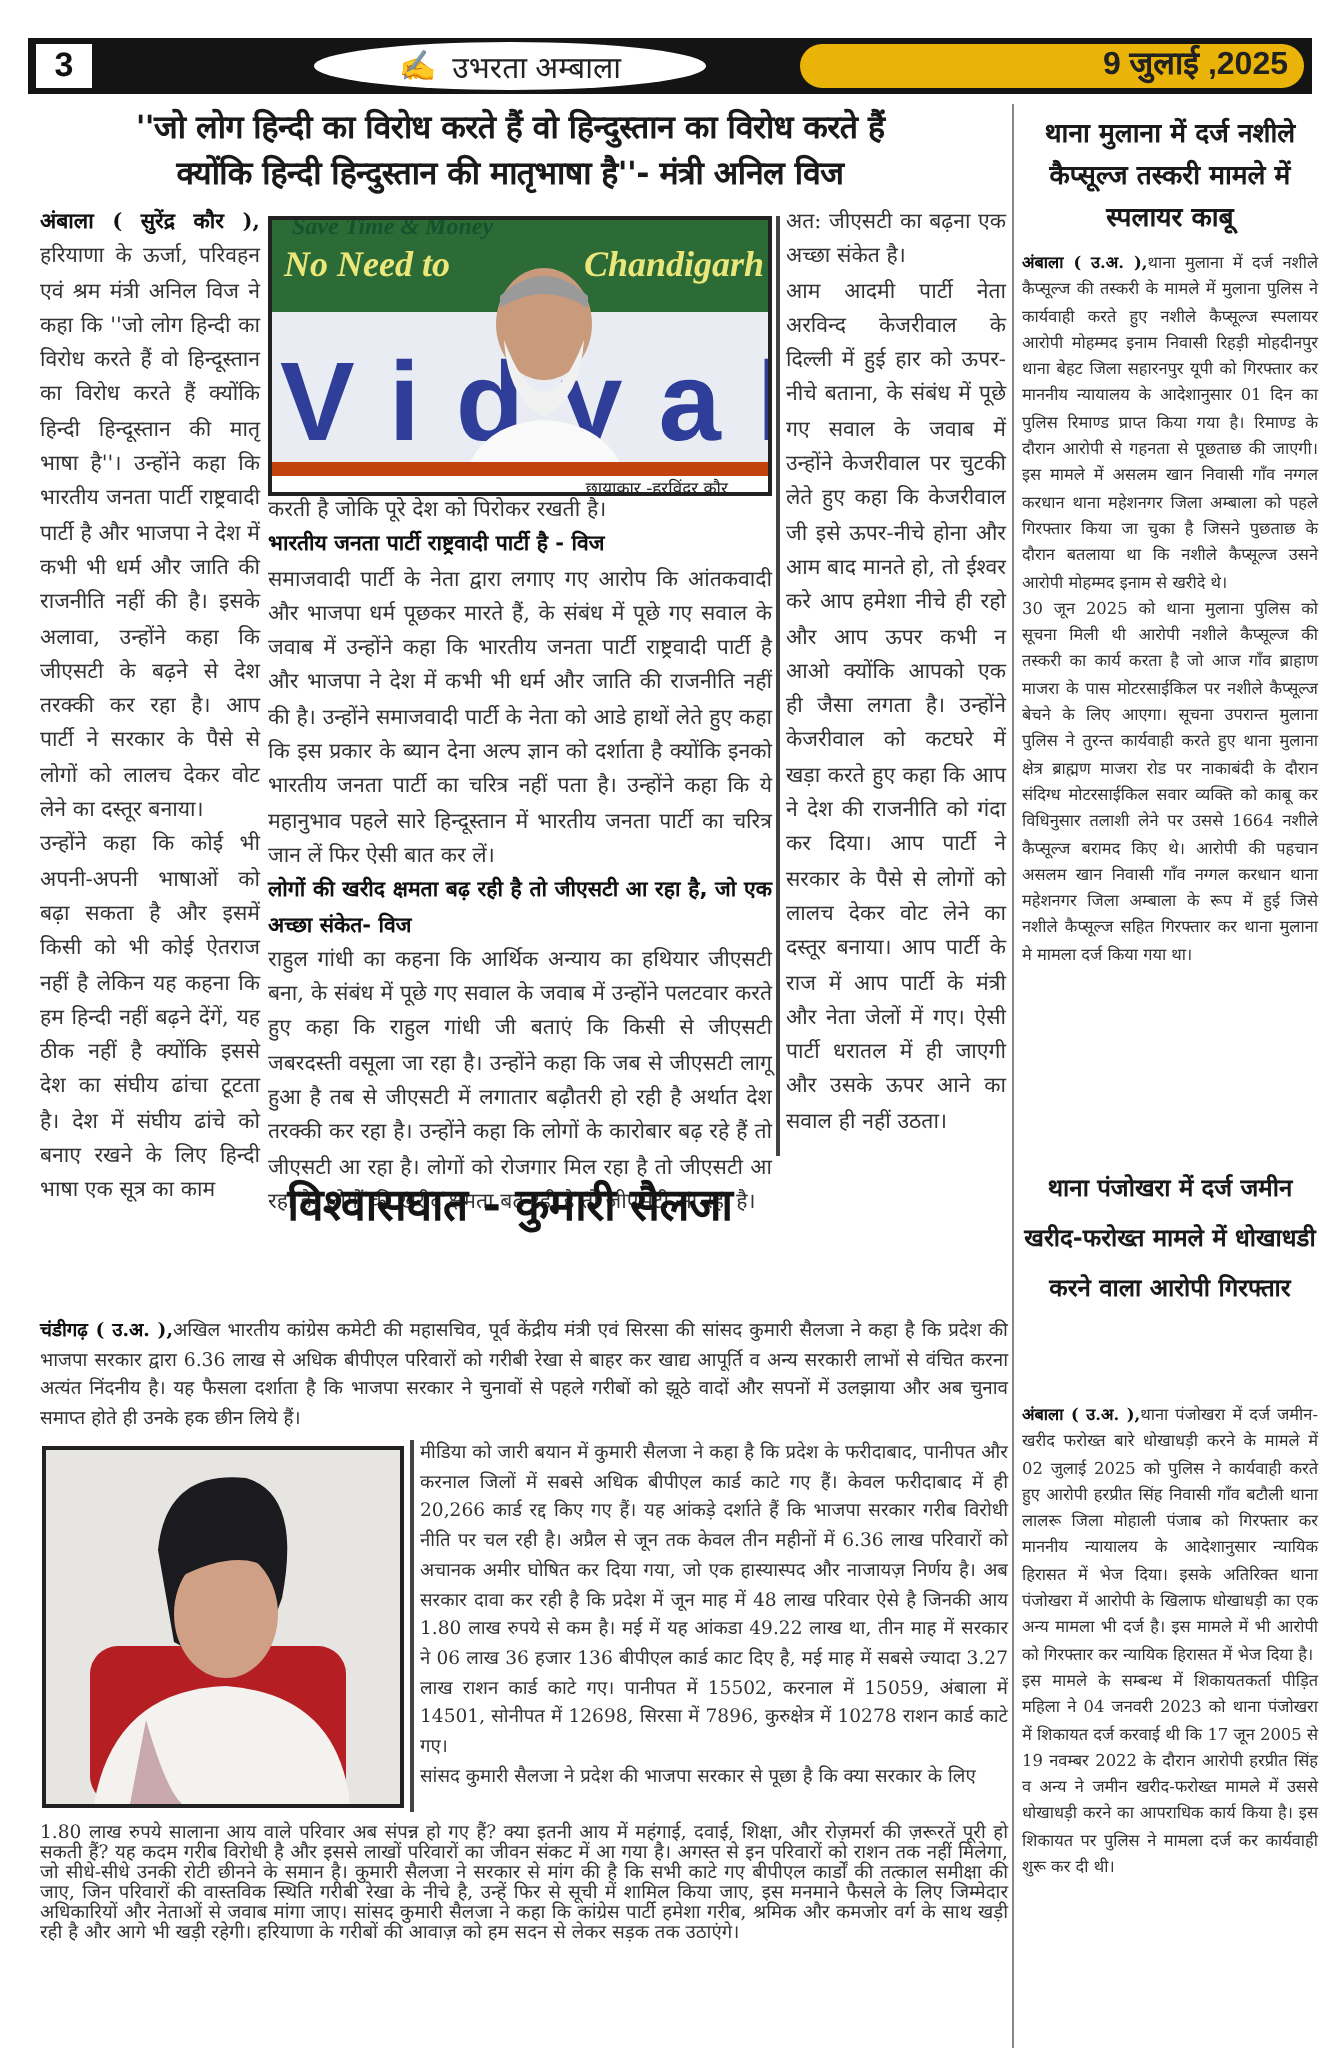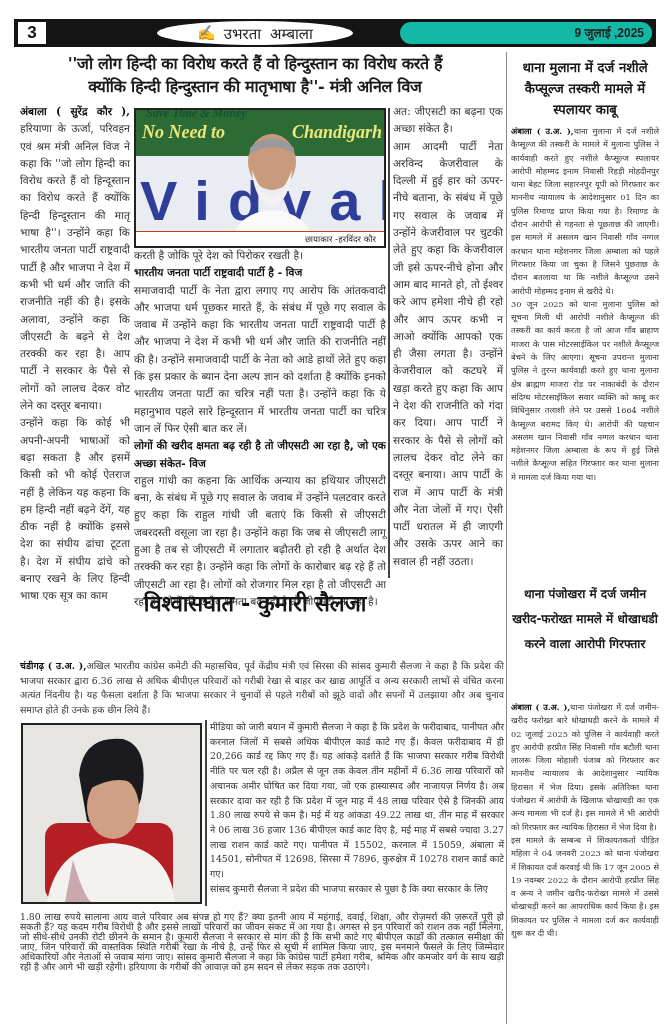--- a/index.html
+++ b/index.html
@@ -7,43 +7,43 @@
   body { font-family: "DejaVu Serif", serif; color: #2a2a2a; position: relative; }
   .abs { position: absolute; }
 
   
   .masthead { left: 14px; top: 19px; width: 642px; height: 28px; background: #141414; }
   .page-num { left: 18px; top: 22px; width: 28px; height: 22px; background: #fff; color: #111;
     font-family: "Liberation Sans", sans-serif; font-weight: bold; font-size: 17px; line-height: 22px; text-align: center; }
   .logo-oval { left: 157px; top: 21px; width: 196px; height: 24px; background: #fff; border-radius: 50%;
     display: flex; align-items: center; justify-content: center; gap: 8px; }
   .logo-oval .pen { font-size: 15px; color: #222; }
-  .logo-oval .name { font-family: Liberation Mono, monospace; font-size: 15px; color: #222; }
-  .date-pill { left: 400px; top: 22px; width: 252px; height: 22px; background: #14b8a6; border-radius: 11px;
-    font-family: "Liberation Sans", sans-serif; font-size: 12px; font-weight: bold; color: #222;
+  .logo-oval .name { font-family: Liberation Sans, sans-serif; font-size: 15px; color: #222; }
+  .date-pill { left: 400px; top: 22px; width: 252px; height: 22px; background: #eab308; border-radius: 11px;
+    font-family: "Liberation Sans", sans-serif; font-size: 16px; font-weight: bold; color: #222;
     text-align: right; padding-right: 8px; line-height: 22px; }
 
   
   .headline1 { left: 10px; top: 52px; width: 490px; text-align: center;
     font-family: "DejaVu Sans", sans-serif; font-weight: bold; font-size: 16px; line-height: 23px; color: #1a1a1a; letter-spacing: -0.3px; }
 
   .col-text { font-size: 10.6px; line-height: 17.3px; color: #333; text-align: justify; }
   .col-text p { margin: 0; }
   .col-text .dateline { font-weight: bold; color: #111; }
   .col-text .subhead { font-weight: bold; color: #111; font-family: "DejaVu Sans", sans-serif; }
 
   .col1 { left: 20px; top: 103px; width: 110px; }
   .photo1 { left: 134px; top: 108px; width: 252px; height: 140px; border: 2px solid #222; overflow: hidden; background: #e9ecf2; }
   .photo1 .banner { position: absolute; left: 0; top: 0; width: 100%; height: 46px; background: #2c6b35; }
   .photo1 .banner-line1 { position: absolute; left: 10px; top: -4px; font-family: Liberation Serif, serif; font-style: italic; font-weight: bold; font-size: 12px; color: #14532d; }
   .photo1 .banner-line2 { position: absolute; left: 6px; top: 12px; width: 240px; font-family: "Liberation Serif", serif; font-style: italic; font-weight: bold; font-size: 18px; color: #ece77a; display: flex; justify-content: space-between; }
   .photo1 .bg-word { position: absolute; left: 4px; top: 58px; font-family: "Liberation Sans", sans-serif; font-weight: bold; font-size: 56px; color: #2f3e98; letter-spacing: 18px; }
   .photo1 .person { position: absolute; left: 88px; top: 16px; width: 96px; height: 124px; }
-  .photo1 .caption { position: absolute; right: 0; bottom: 0; height: 15px; width: 100%; background: #fff; border-top: 1px solid #c2410c;
-    font-size: 8.5px; line-height: 15px; text-align: right; padding-right: 8px; color: #222; font-family: "DejaVu Sans", sans-serif; }
+  .photo1 .caption { position: absolute; right: 0; bottom: 0; height: 15px; width: 100%; background: #fff; border-top: 7px solid #c2410c;
+    font-size: 8.5px; line-height: 15px; text-align: right; padding-right: 20px; color: #222; font-family: "DejaVu Sans", sans-serif; }
   .col2 { left: 134px; top: 247px; width: 252px; }
   .col3 { left: 393px; top: 103px; width: 110px; }
   .vline { background: #444; width: 1.5px; }
 
   
   .side-head { font-family: "DejaVu Sans", sans-serif; font-weight: bold; color: #1a1a1a; text-align: center; }
   .side1-head { left: 510px; top: 57px; width: 150px; font-size: 13.2px; line-height: 21px; }
   .side1-body { left: 511px; top: 125px; width: 148px; font-size: 8.2px; line-height: 13.3px; }
   .side2-head { left: 510px; top: 582px; width: 150px; font-size: 12px; line-height: 25px; }
   .side2-body { left: 511px; top: 701px; width: 148px; font-size: 8.2px; line-height: 13.3px; }

